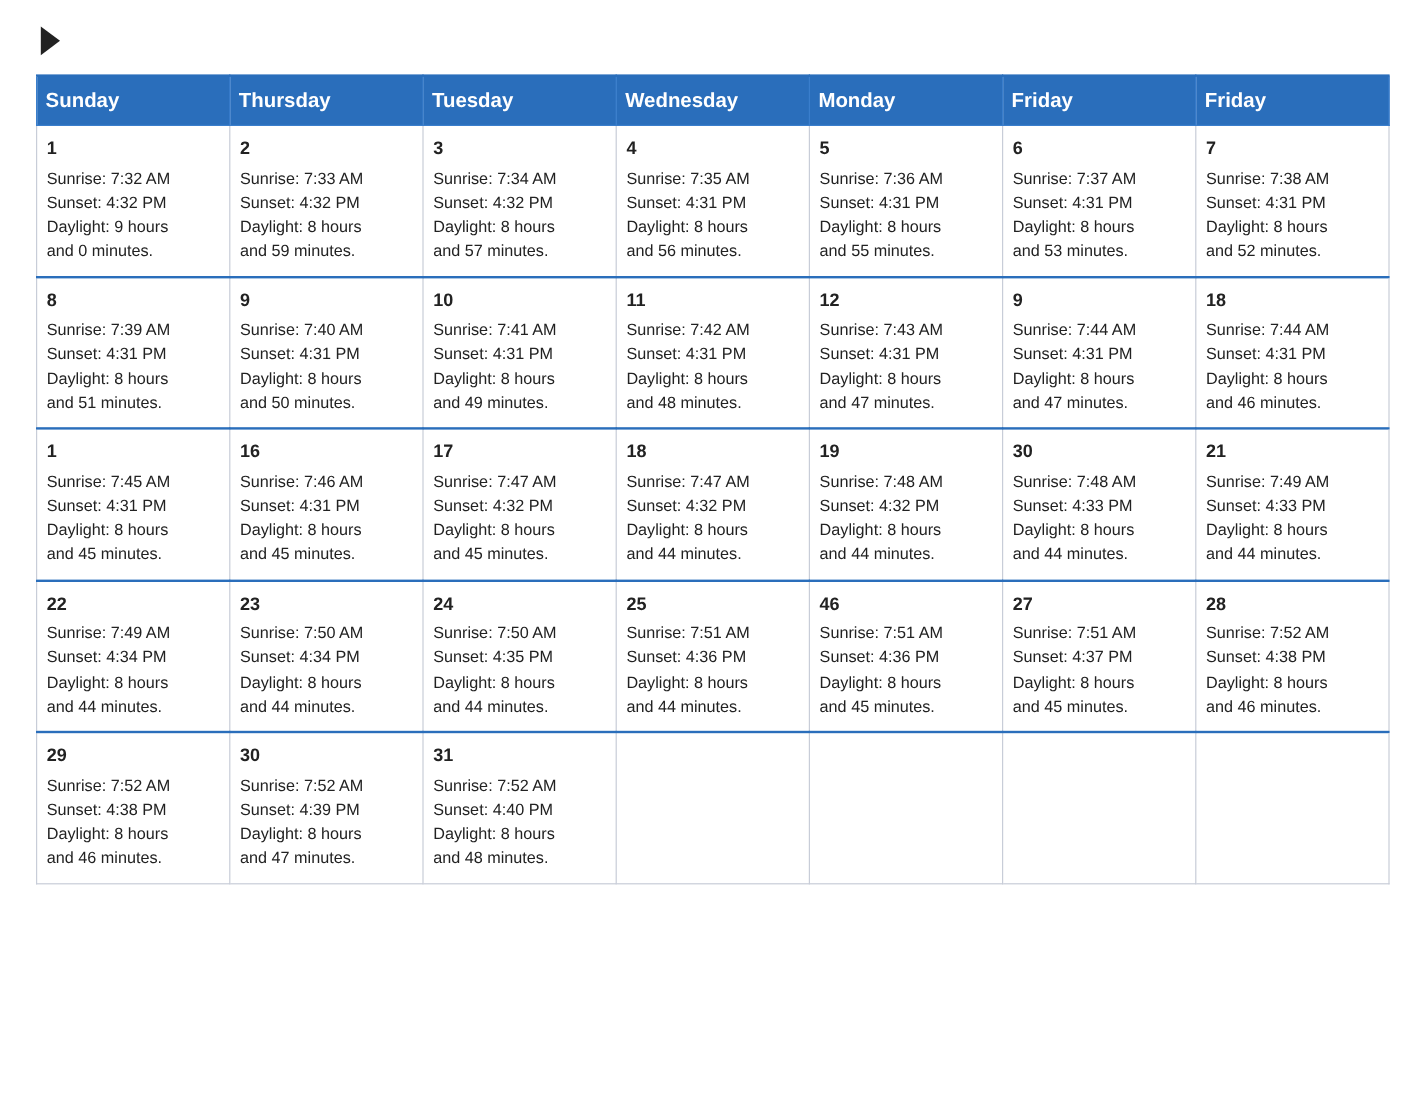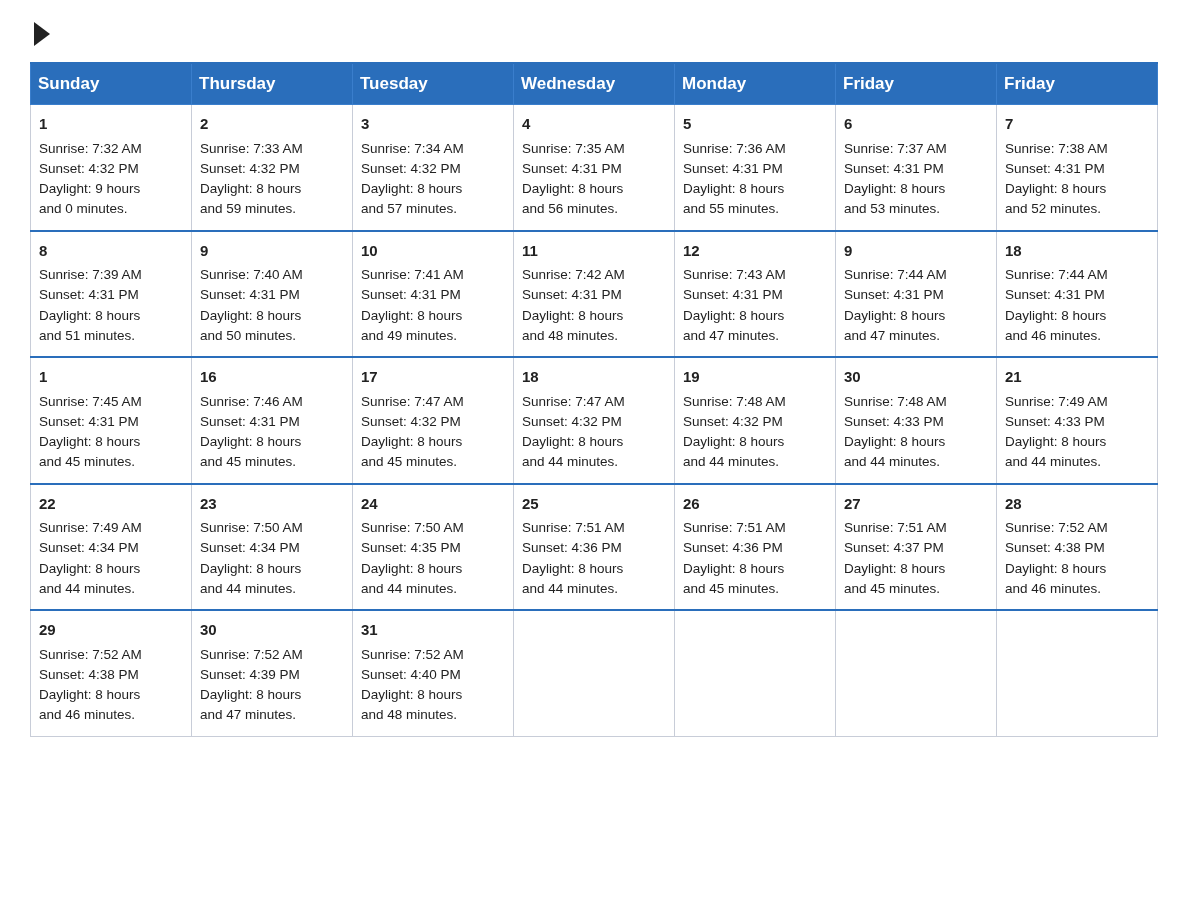--- a/index.html
+++ b/index.html
@@ -151,21 +151,21 @@
         <td><span class="day-num">18</span><span>Sunrise: 7:47 AM<br>Sunset: 4:32 PM<br>Daylight: 8 hours<br>and 44 minutes.</span></td>
         <td><span class="day-num">19</span><span>Sunrise: 7:48 AM<br>Sunset: 4:32 PM<br>Daylight: 8 hours<br>and 44 minutes.</span></td>
         <td><span class="day-num">30</span><span>Sunrise: 7:48 AM<br>Sunset: 4:33 PM<br>Daylight: 8 hours<br>and 44 minutes.</span></td>
         <td><span class="day-num">21</span><span>Sunrise: 7:49 AM<br>Sunset: 4:33 PM<br>Daylight: 8 hours<br>and 44 minutes.</span></td>
       </tr>
       <tr class="row-separator">
         <td><span class="day-num">22</span><span>Sunrise: 7:49 AM<br>Sunset: 4:34 PM<br>Daylight: 8 hours<br>and 44 minutes.</span></td>
         <td><span class="day-num">23</span><span>Sunrise: 7:50 AM<br>Sunset: 4:34 PM<br>Daylight: 8 hours<br>and 44 minutes.</span></td>
         <td><span class="day-num">24</span><span>Sunrise: 7:50 AM<br>Sunset: 4:35 PM<br>Daylight: 8 hours<br>and 44 minutes.</span></td>
         <td><span class="day-num">25</span><span>Sunrise: 7:51 AM<br>Sunset: 4:36 PM<br>Daylight: 8 hours<br>and 44 minutes.</span></td>
-        <td><span class="day-num">26</span><span>Sunrise: 7:51 AM<br>Sunset: 4:36 PM<br>Daylight: 8 hours<br>and 45 minutes.</span></td>
+        <td><span class="day-num">46</span><span>Sunrise: 7:51 AM<br>Sunset: 4:36 PM<br>Daylight: 8 hours<br>and 45 minutes.</span></td>
         <td><span class="day-num">27</span><span>Sunrise: 7:51 AM<br>Sunset: 4:37 PM<br>Daylight: 8 hours<br>and 45 minutes.</span></td>
         <td><span class="day-num">28</span><span>Sunrise: 7:52 AM<br>Sunset: 4:38 PM<br>Daylight: 8 hours<br>and 46 minutes.</span></td>
       </tr>
       <tr class="row-separator">
         <td><span class="day-num">29</span><span>Sunrise: 7:52 AM<br>Sunset: 4:38 PM<br>Daylight: 8 hours<br>and 46 minutes.</span></td>
         <td><span class="day-num">30</span><span>Sunrise: 7:52 AM<br>Sunset: 4:39 PM<br>Daylight: 8 hours<br>and 47 minutes.</span></td>
         <td><span class="day-num">31</span><span>Sunrise: 7:52 AM<br>Sunset: 4:40 PM<br>Daylight: 8 hours<br>and 48 minutes.</span></td>
         <td class="empty-cell"></td>
         <td class="empty-cell"></td>
         <td class="empty-cell"></td>

